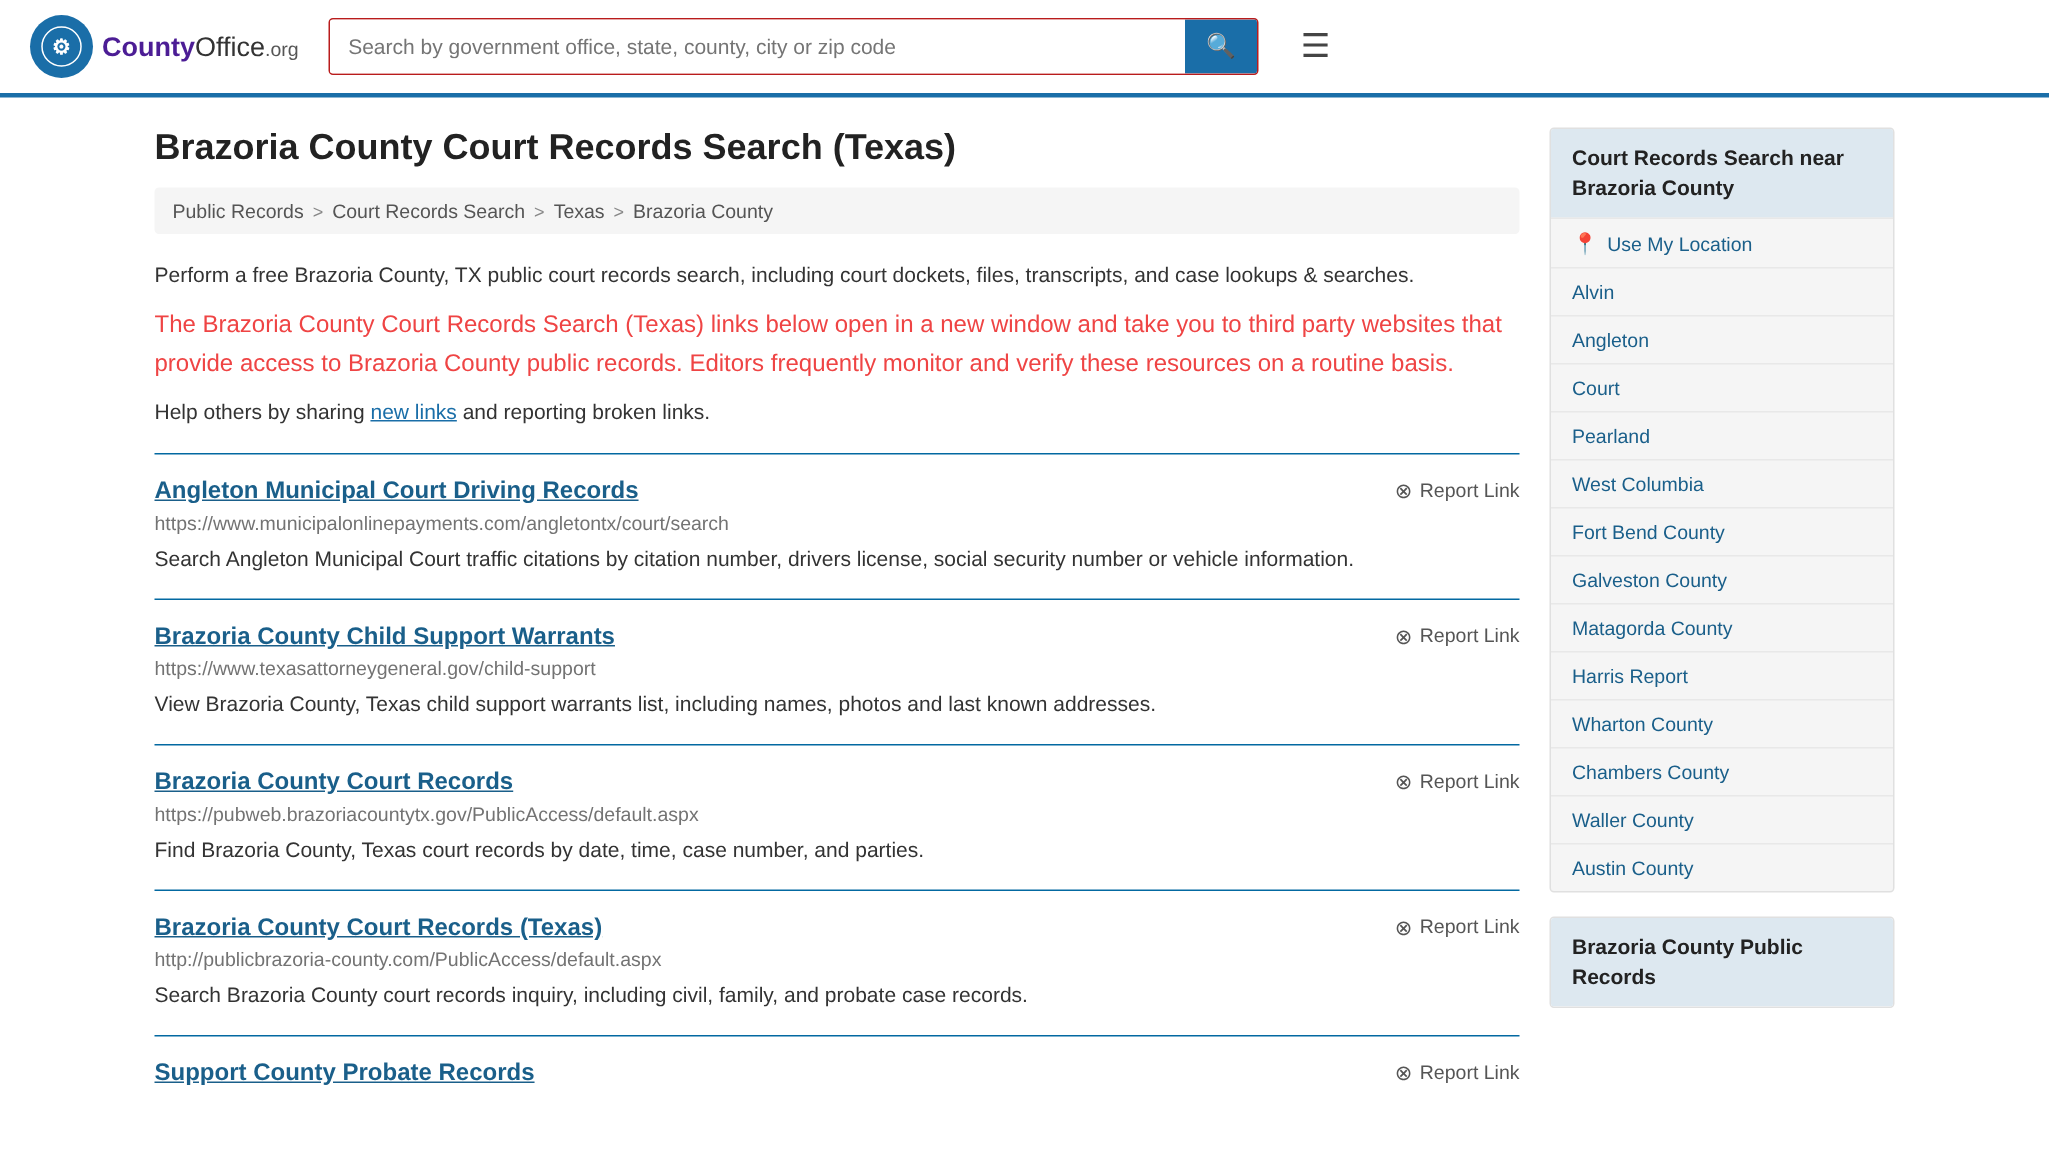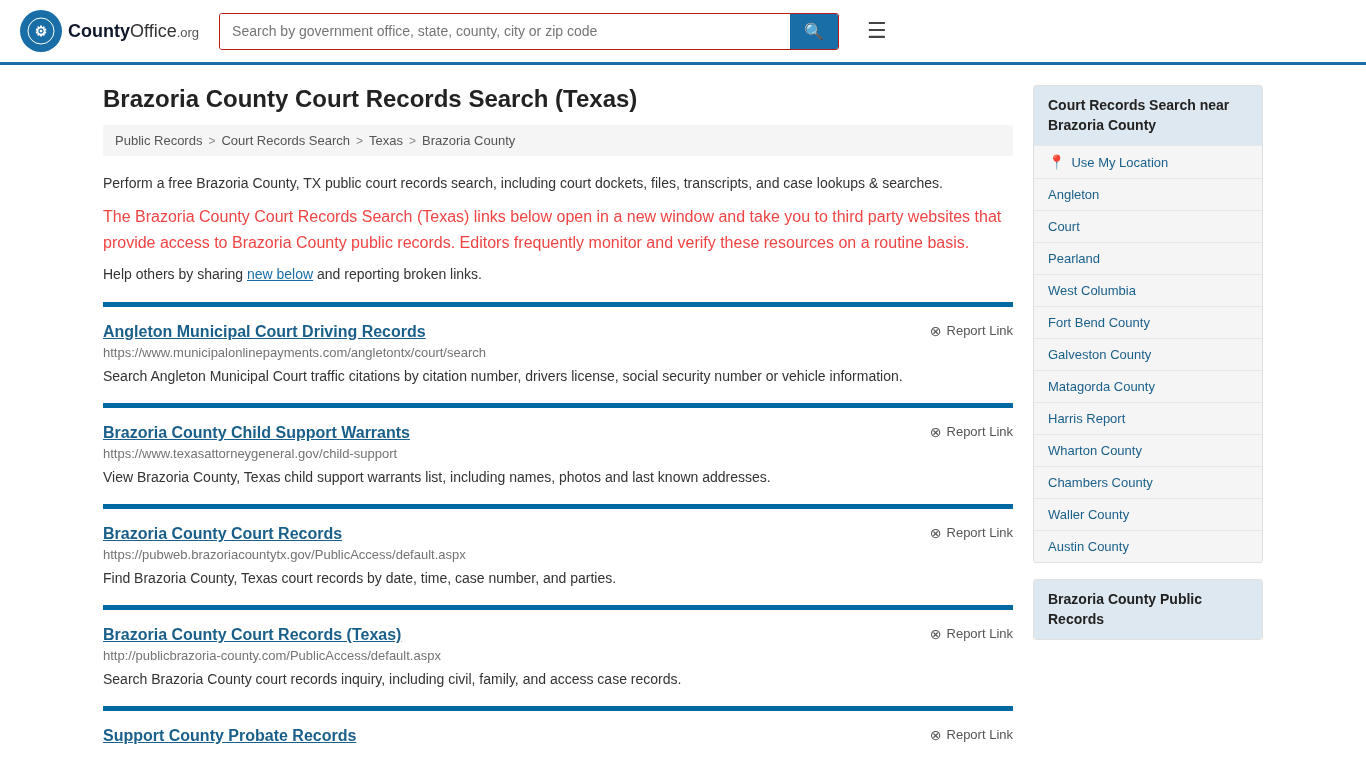--- a/index.html
+++ b/index.html
@@ -118,21 +118,21 @@
       color: #333;
       margin-bottom: 20px;
     }
     .help-text a {
       color: #1a6ea8;
       text-decoration: underline;
     }
 
     
     .result-entry {
-      border-top: 5px solid #0369a1;
+      border-top: 1px solid #0369a1;
       padding: 16px 0;
     }
     .result-title-row {
       display: flex;
       justify-content: space-between;
       align-items: flex-start;
       margin-bottom: 4px;
     }
     .result-title {
       font-size: 16px;
@@ -213,21 +213,21 @@
 
 <header id="header">
   <a id="logo-area" href="#">
     <div id="logo-circle">
       <svg width="28" height="28" viewBox="0 0 28 28" fill="none">
         <circle cx="14" cy="14" r="13" fill="#1a6ea8" stroke="white" stroke-width="1"></circle>
         <text x="14" y="19" text-anchor="middle" font-size="14" fill="white" font-weight="bold">⚙</text>
       </svg>
     </div>
     <div>
-      <span style="font-size:18px;font-weight:bold;color:#0f172a;">County</span><span style="font-size:18px;color:#333;">Office</span><span style="font-size:13px;color:#555;">.org</span>
+      <span style="font-size:18px;font-weight:bold;color:#4c1d95;">County</span><span style="font-size:18px;color:#333;">Office</span><span style="font-size:13px;color:#555;">.org</span>
     </div>
   </a>
   <div id="search-bar">
     <input id="search-input" type="text" placeholder="Search by government office, state, county, city or zip code" style="">
     <button id="search-btn">
       <span>🔍</span>
     </button>
   </div>
   <button id="menu-btn">
     <span>☰</span>
@@ -247,21 +247,21 @@
       <span class="sep">&gt;</span>
       <a href="#">Texas</a>
       <span class="sep">&gt;</span>
       <span>Brazoria County</span>
     </div>
 
     <p class="intro-text">Perform a free Brazoria County, TX public court records search, including court dockets, files, transcripts, and case lookups &amp; searches.</p>
     <p class="intro-small">The Brazoria County Court Records Search (Texas) links below open in a new window and take you to third party websites that provide access to Brazoria County public records. Editors frequently monitor and verify these resources on a routine basis.</p>
     <p class="help-text">
       <span>Help others by sharing</span>
-      <a href="#">new below</a>
+      <a href="#">new links</a>
       <span> </span><span>and reporting broken links.</span>
     </p>
 
     <div id="results">
         <div class="result-entry">
       <div class="result-title-row">
         <a class="result-title" href="#">Angleton Municipal Court Driving Records</a>
         <button class="report-link-btn">
           <span class="report-icon">⊗</span>
           <span>Report Link</span>
@@ -294,21 +294,21 @@
     </div>
         <div class="result-entry">
       <div class="result-title-row">
         <a class="result-title" href="#">Brazoria County Court Records (Texas)</a>
         <button class="report-link-btn">
           <span class="report-icon">⊗</span>
           <span>Report Link</span>
         </button>
       </div>
       <div class="result-url">http://publicbrazoria-county.com/PublicAccess/default.aspx</div>
-      <div class="result-desc">Search Brazoria County court records inquiry, including civil, family, and access case records.</div>
+      <div class="result-desc">Search Brazoria County court records inquiry, including civil, family, and probate case records.</div>
     </div>
         <div class="result-entry">
       <div class="result-title-row">
         <a class="result-title" href="#">Support County Probate Records</a>
         <button class="report-link-btn">
           <span class="report-icon">⊗</span>
           <span>Report Link</span>
         </button>
       </div>
 
@@ -322,20 +322,21 @@
     <div class="sidebar-section">
       <div class="sidebar-header">
         <span>Court Records Search near
 Brazoria County</span>
       </div>
       <div class="sidebar-item location-item">
         <span class="pin-icon">📍</span>
         <a href="#">Use My Location</a>
       </div>
       <div id="nearby-links">
+          <div class="sidebar-item"><a href="#">Alvin</a></div>
           <div class="sidebar-item"><a href="#">Angleton</a></div>
           <div class="sidebar-item"><a href="#">Court</a></div>
           <div class="sidebar-item"><a href="#">Pearland</a></div>
           <div class="sidebar-item"><a href="#">West Columbia</a></div>
           <div class="sidebar-item"><a href="#">Fort Bend County</a></div>
           <div class="sidebar-item"><a href="#">Galveston County</a></div>
           <div class="sidebar-item"><a href="#">Matagorda County</a></div>
           <div class="sidebar-item"><a href="#">Harris Report</a></div>
           <div class="sidebar-item"><a href="#">Wharton County</a></div>
           <div class="sidebar-item"><a href="#">Chambers County</a></div>

